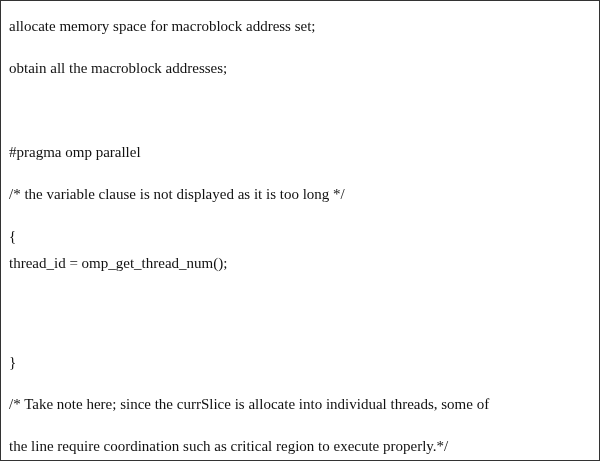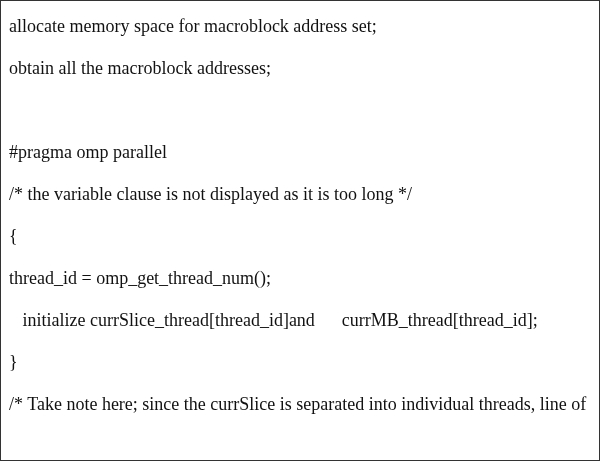--- a/index.html
+++ b/index.html
@@ -6,32 +6,32 @@
     body { width: 600px; height: 462px; overflow: hidden; }
     .frame {
       position: absolute; left: 0; top: 0;
       width: 598px; height: 459px;
       border: 1px solid #333333;
       background: #ffffff;
     }
     .line {
       position: absolute; left: 8px;
       font-family: "Liberation Serif", "DejaVu Serif", serif;
-      font-size: 18px;
+      font-size: 15px;
       color: #111111;
       white-space: pre;
       line-height: 18px;
     }
   </style>
 </head>
 <body>
 
 <div class="frame">
   <div class="line" style="top:16px">allocate memory space for macroblock address set;</div>
   <div class="line" style="top:58px">obtain all the macroblock addresses;</div>
   <div class="line" style="top:184px">/* the variable clause is not displayed as it is too long */</div>
   <div class="line" style="top:142px">#pragma omp parallel</div>
   <div class="line" style="top:226px">{</div>
-  <div class="line" style="top:268px">thread_id = omp_get_thread_num();</div>
-  <div class="line" style="top:310px">   initialize currSlice_thread[thread_id]and      currMB_thread[thread_id];</div>
+  <div class="line" style="top:253px">thread_id = omp_get_thread_num();</div>
   <div class="line" style="top:352px">}</div>
-  <div class="line" style="top:394px">/* Take note here; since the currSlice is separated into individual threads, line of</div>
+  <div class="line" style="top:394px">/* Take note here; since the currSlice is allocate into individual threads, some of</div>
+  <div class="line" style="top:436px">the line require coordination such as critical region to execute properly.*/</div>
 </div>
 
 </body></html>

